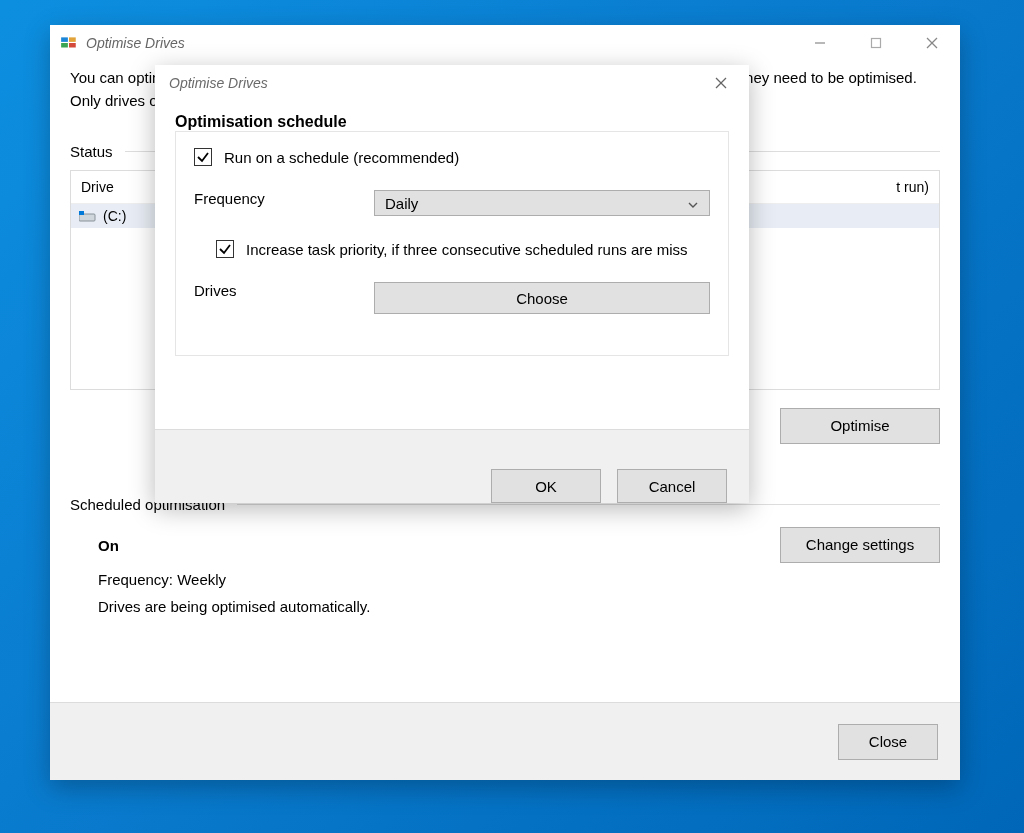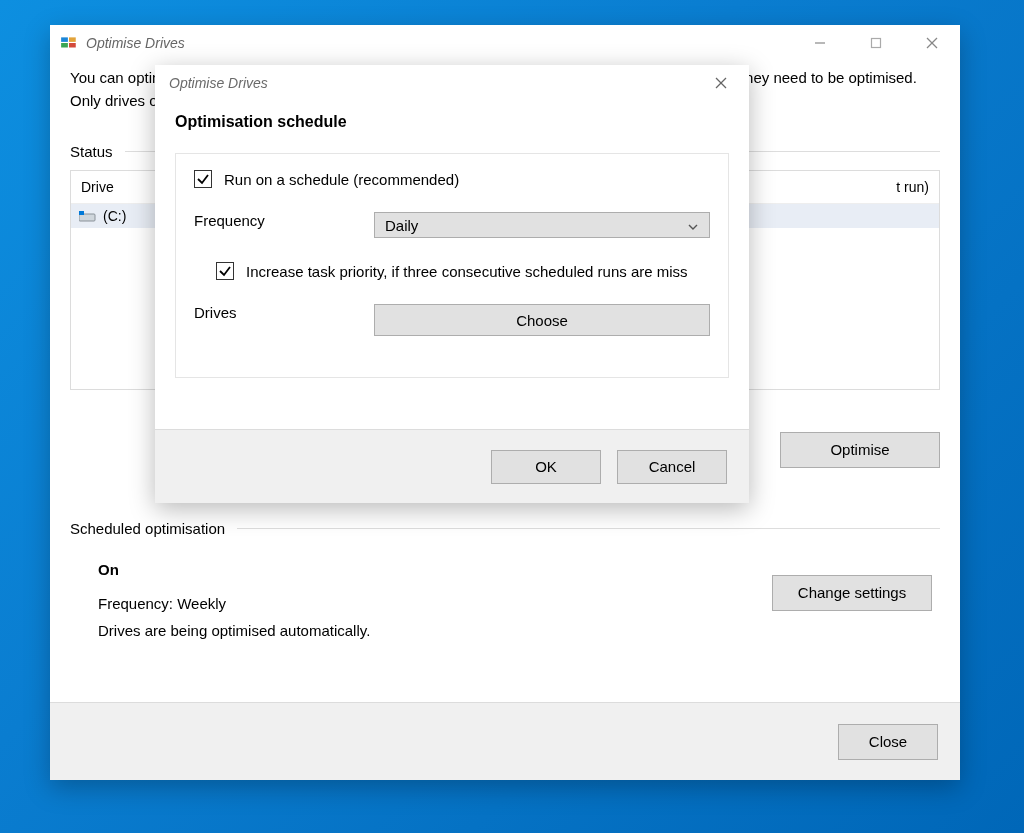--- a/index.html
+++ b/index.html
@@ -111,32 +111,32 @@
   min-width: 120px;
   height: 36px;
   padding: 0 16px;
   background: #e1e1e1;
   border: 1px solid #adadad;
   font-family: inherit;
   font-size: 15px;
   color: #000;
   cursor: pointer;
 }
-.btn.wide { min-width: 160px; margin-top: 24px; }
+.btn.wide { min-width: 160px; }
 
 .sched-section { margin-top: 52px; }
 .sched-body {
   padding: 14px 0 0 28px;
   position: relative;
 }
 .sched-on { font-weight: 600; font-size: 15px; margin-bottom: 17px;}
 .sched-line { font-size: 15px; margin-bottom: 10px;}
 .sched-change {
   position: absolute;
-  right: 8px; top: 4px;
+  right: 0; top: 4px;
 }
 
 .footer-bar {
   position: absolute;
   bottom: 0; left:0; right:0;
   background: #f0f0f0;
   border-top: 1px solid #dcdcdc;
   height: 78px;
   display:flex;
   align-items: center;
@@ -158,21 +158,20 @@
 }
 .modal .titlebar { height: 36px; padding-left: 14px;}
 .modal .titlebar .title { color: #6a6a6a; font-size: 14px; }
 .modal-content {
   padding: 12px 20px 0 20px;
   flex:1;
 }
 .modal .header {
   font-weight: 700;
   font-size: 16px;
-  margin-bottom: 22px;
 }
 .group-box {
   border: 1px solid #e5e5e5;
   padding: 16px 18px 18px 18px;
   height: 225px;
 }
 .chk-row {
   display: flex; align-items: center;
   font-size: 15px;
   margin-bottom: 24px;
@@ -219,21 +218,21 @@
   flex:1;
   height: 32px;
   background:#e1e1e1;
   border:1px solid #adadad;
   font-size:15px;
 }
 .modal-footer {
   background:#f0f0f0;
   border-top:1px solid #dcdcdc;
   height: 74px;
-  display:flex; align-items:center; justify-content:flex-end;
+  display:flex; align-items:flex-end; justify-content:flex-end;
   gap: 16px;
   padding-right: 22px;
 }
 .modal-footer .btn { min-width: 110px; height:34px;}
 </style>
 </head>
 <body>
 
 <div class="main-window">
   <div class="titlebar">

